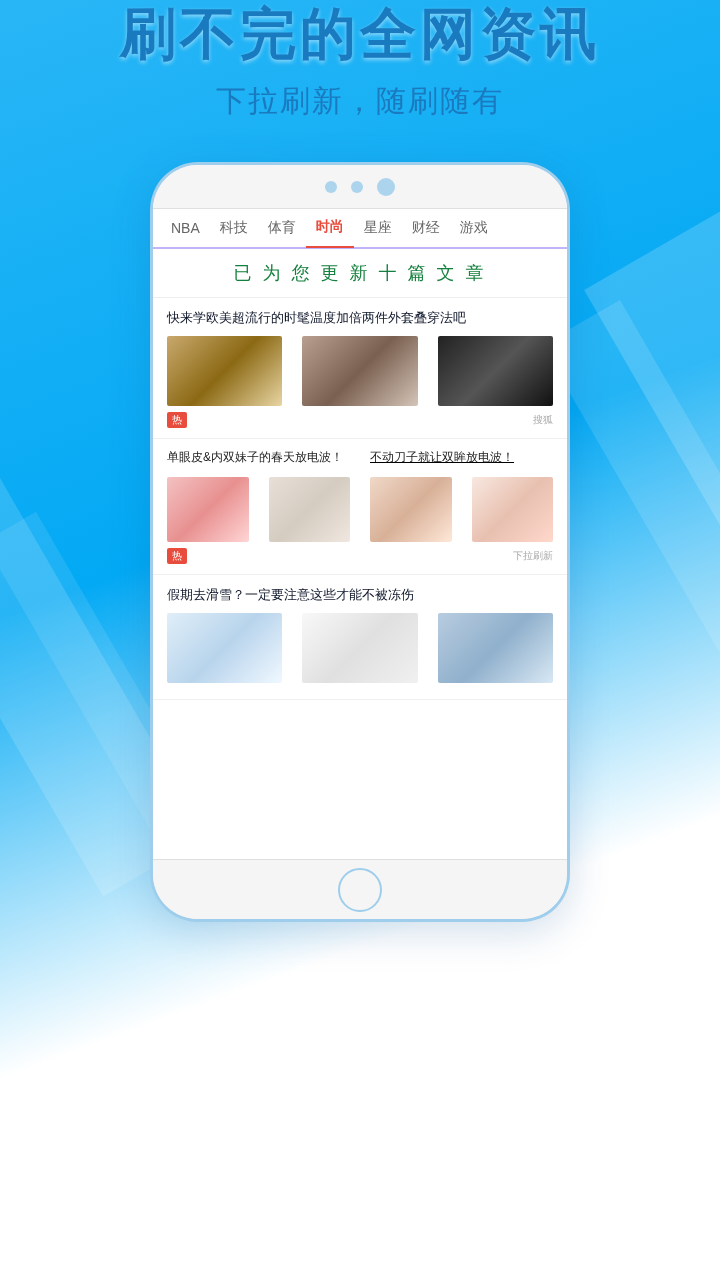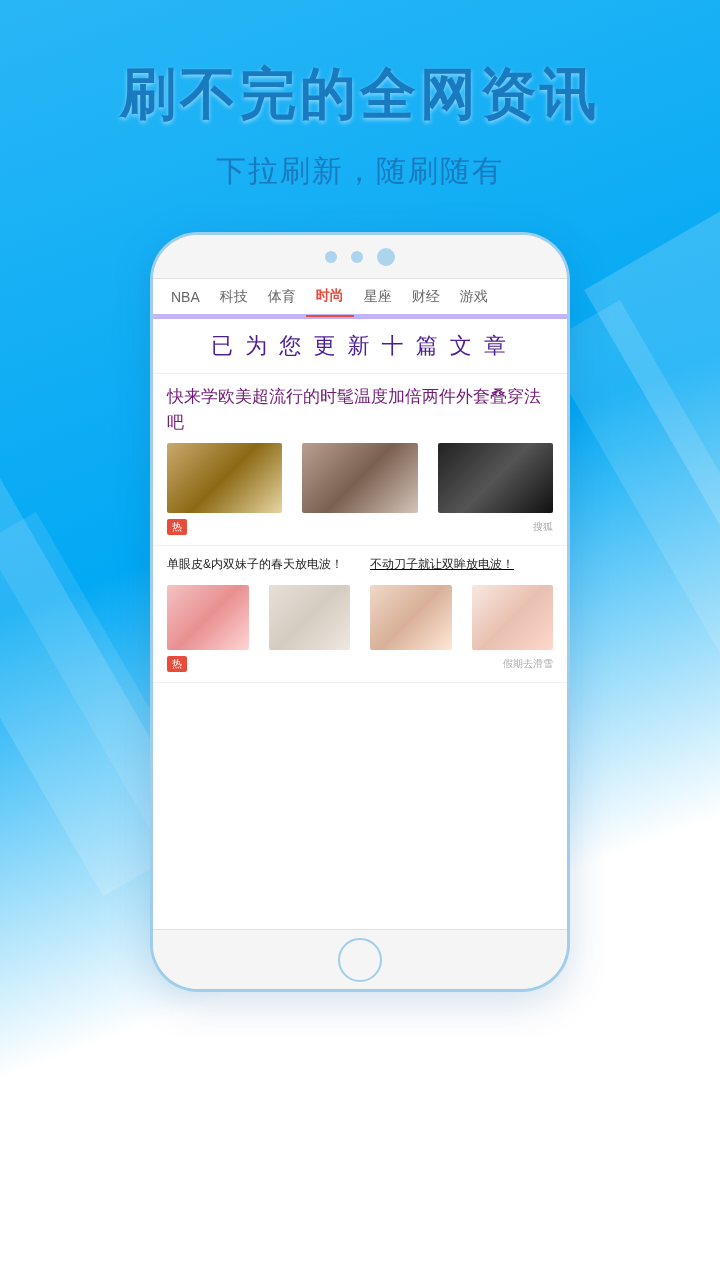--- a/index.html
+++ b/index.html
@@ -48,36 +48,35 @@
       width: 60px;
       height: 400px;
       background: rgba(255,255,255,0.10);
       top: 500px;
       left: 80px;
       transform: rotate(-30deg);
     }
 
     .header {
       text-align: center;
-      padding-top: 60px;
       position: relative;
       z-index: 10;
     }
     .main-title {
       font-size: 56px;
       font-weight: 900;
       color: #1a7abf;
       letter-spacing: 4px;
       line-height: 1.2;
       text-shadow: 0 2px 4px rgba(255,255,255,0.5);
     }
     .sub-title {
       font-size: 30px;
       color: #1a7abf;
-      margin-top: 24px;
+      margin-top: 14px;
       letter-spacing: 2px;
     }
 
     
     .phone-wrap {
       position: relative;
       z-index: 10;
       display: flex;
       justify-content: center;
       margin-top: 40px;
@@ -140,21 +139,21 @@
       height: calc(100% - 104px);
       overflow: hidden;
       background: white;
     }
 
     
     .tab-bar {
       display: flex;
       align-items: center;
       padding: 0 8px;
-      border-bottom: 5px solid #c4b5fd;
+      border-bottom: 2px solid #c4b5fd;
       background: white;
       height: 40px;
     }
     .tab-item {
       font-size: 14px;
       color: #666;
       padding: 0 10px;
       height: 40px;
       display: flex;
       align-items: center;
@@ -168,38 +167,38 @@
 
     
     .refresh-banner {
       background: white;
       padding: 12px 16px;
       text-align: center;
       border-bottom: 1px solid #eee;
       box-shadow: 0 2px 8px rgba(0,0,0,0.06);
     }
     .refresh-text {
-      font-size: 22px;
-      color: #4c1d95;
+      font-size: 18px;
+      color: #15803d;
       letter-spacing: 3px;
     }
 
     
     .news-list {
       background: white;
       overflow: hidden;
     }
 
     .news-item {
       padding: 10px 14px;
       border-bottom: 1px solid #f0f0f0;
     }
     .news-title {
-      font-size: 17px;
-      color: #701a75;
+      font-size: 13px;
+      color: #0f172a;
       font-weight: 500;
       line-height: 1.5;
       margin-bottom: 8px;
     }
     .news-images {
       display: flex;
       gap: 20px;
       margin-bottom: 6px;
     }
     .news-img {
@@ -304,24 +303,32 @@
             </div>
           </div>
           <div class="news-images">
             <div class="news-img" style="background: linear-gradient(135deg, #f4c2c2 0%, #e89090 50%, #ffd5d5 100%); height:65px;"></div>
             <div class="news-img" style="background: linear-gradient(135deg, #e8e0d8 0%, #d4ccc0 50%, #f0e8e0 100%); height:65px;"></div>
             <div class="news-img" style="background: linear-gradient(135deg, #f0d8c8 0%, #d8b098 50%, #ffe8d8 100%); height:65px;"></div>
             <div class="news-img" style="background: linear-gradient(135deg, #f8e8e0 0%, #e8c0b0 50%, #ffd8cc 100%); height:65px;"></div>
           </div>
           <div class="news-meta">
             <span class="hot-badge">热</span>
-            <span class="source-text">假期去滑雪</span>
+            <span class="source-text">下拉刷新</span>
           </div>
         </div>
 
+        <div class="news-item">
+          <div class="news-title">假期去滑雪？一定要注意这些才能不被冻伤</div>
+          <div class="news-images">
+            <div class="news-img img-snow1" style="background: linear-gradient(135deg, #e0eef8 0%, #b8d4ec 50%, #f0f8ff 100%);"></div>
+            <div class="news-img img-snow2" style="background: linear-gradient(135deg, #f8f8f8 0%, #e0e0e0 50%, #f0f0f0 100%);"></div>
+            <div class="news-img img-snow3" style="background: linear-gradient(135deg, #b8cce0 0%, #90b0cc 50%, #d8e8f4 100%);"></div>
+          </div>
+        </div>
 
       </div>
     </div>
 
     <div class="phone-bottom">
       <div class="home-button"></div>
     </div>
   </div>
 </div>
 

